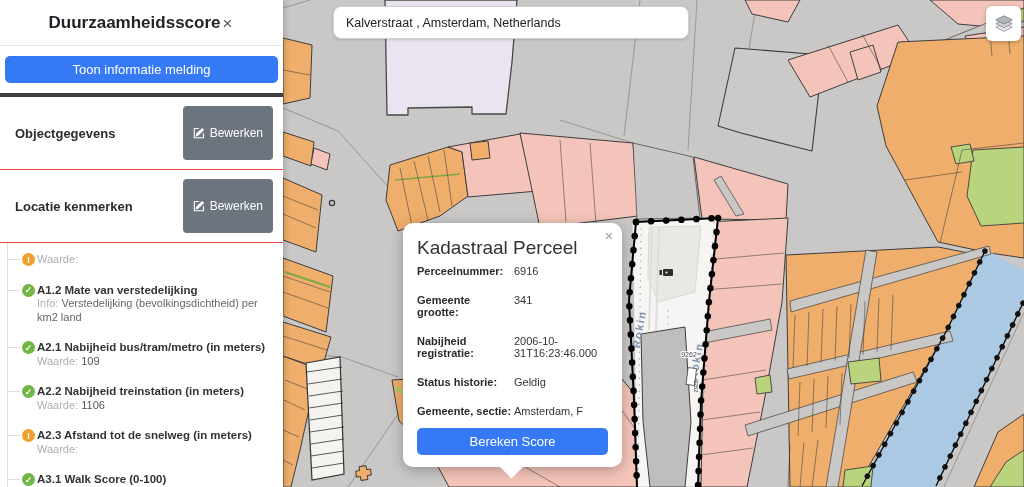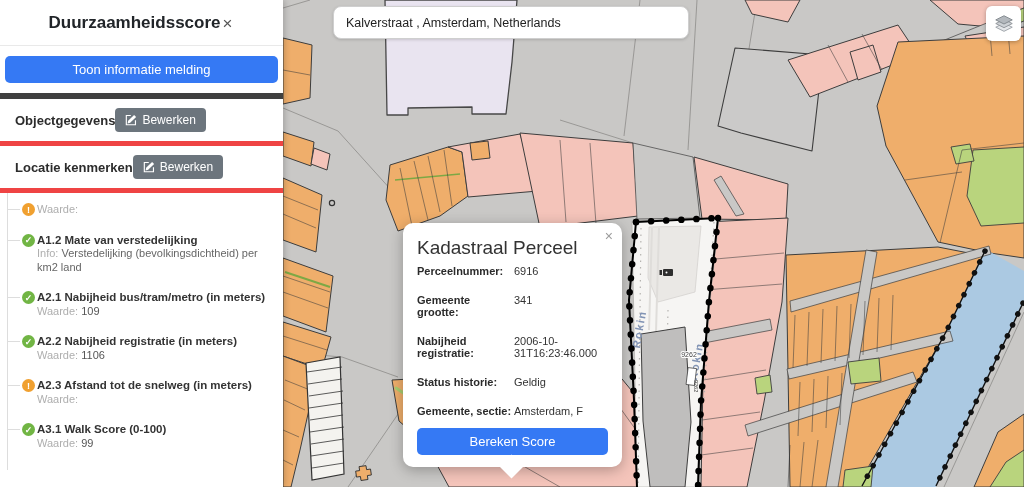--- a/index.html
+++ b/index.html
@@ -26,28 +26,28 @@
   .street-label{fill:#8193b4;font-size:11px;letter-spacing:1.5px;font-weight:bold;text-anchor:middle}
   .tiny-label{fill:#444;font-size:7px;text-anchor:middle;paint-order:stroke;stroke:#fff;stroke-width:2px}
 
   
   .sidebar{position:absolute;left:0;top:0;width:283px;height:487px;background:#fff;
     box-shadow:2px 0 6px rgba(0,0,0,.18);overflow:hidden}
   .sb-header{display:flex;align-items:center;justify-content:center;
     padding:13px 16px 12px 16px;border-bottom:1px solid #e9e9e9}
   .sb-title{font-size:17px;font-weight:bold;color:#212529}
   .sb-close{font-size:17px;color:#555;cursor:pointer;line-height:1;padding:0 2px}
-  .sb-btn-row{padding:10px 5px;border-bottom:6px solid #404040}
+  .sb-btn-row{padding:10px 5px;border-bottom:4px solid #404040}
   .btn-blue{display:block;width:100%;background:var(--c-blue);color:#fff;text-align:center;
     font-size:13px;border:none;border-radius:5px;padding:6px 0;cursor:pointer}
-  .sb-section{display:flex;align-items:center;
-    padding:9px 10px 9px 15px;border-bottom:5px solid #ef4444}
+  .sb-section{display:flex;align-items:center;justify-content:space-between;
+    padding:9px 10px 9px 15px;border-bottom:1px solid #ef4444}
   .sb-section-label{font-size:13px;font-weight:bold;color:#2c2c2c}
   .btn-gray{display:inline-flex;align-items:center;gap:5px;background:var(--c-gray-btn);color:#fff;
-    font-size:12px;border:none;border-radius:4px;padding:5px 10px;cursor:pointer}
+    font-size:12px;border:none;border-radius:4px;padding:20px 10px;cursor:pointer}
   .sb-list{position:relative;padding:10px 8px 0 0;margin-left:7px}
   .sb-list::before{content:"";position:absolute;left:0;top:0;bottom:-20px;border-left:1px solid #ddd}
   .sb-item{position:relative;padding-left:30px;margin-bottom:17px}
   .sb-item::before{content:"";position:absolute;left:0;width:13px;top:6px;border-top:1px solid #ddd}
   .it-icon{position:absolute;left:15px;top:0;width:13px;height:13px;border-radius:50%;
     color:#fff;font-size:9px;font-weight:bold;display:flex;align-items:center;justify-content:center}
   .it-icon.ok{background:#71b544}
   .it-icon.warning{background:#f0a030}
   .it-title{font-size:11.5px;font-weight:bold;color:#333;line-height:13.5px}
   .it-sub{font-size:11px;line-height:13.5px;color:#555}
@@ -287,21 +287,21 @@
     <span class="it-icon ok">✓</span>
     <div class="it-title">A2.1 Nabijheid bus/tram/metro (in meters)</div>
 
     <div class="it-sub waarde">
       <span class="lbl">Waarde:</span> <span class="val">109</span>
     </div>
   </div>
 
   <div class="sb-item">
     <span class="it-icon ok">✓</span>
-    <div class="it-title">A2.2 Nabijheid registratie (in meters)</div>
+    <div class="it-title">A2.2 Nabijheid treinstation (in meters)</div>
 
     <div class="it-sub waarde">
       <span class="lbl">Waarde:</span> <span class="val">1106</span>
     </div>
   </div>
 
   <div class="sb-item">
     <span class="it-icon warning">!</span>
     <div class="it-title">A2.3 Afstand tot de snelweg (in meters)</div>
 

